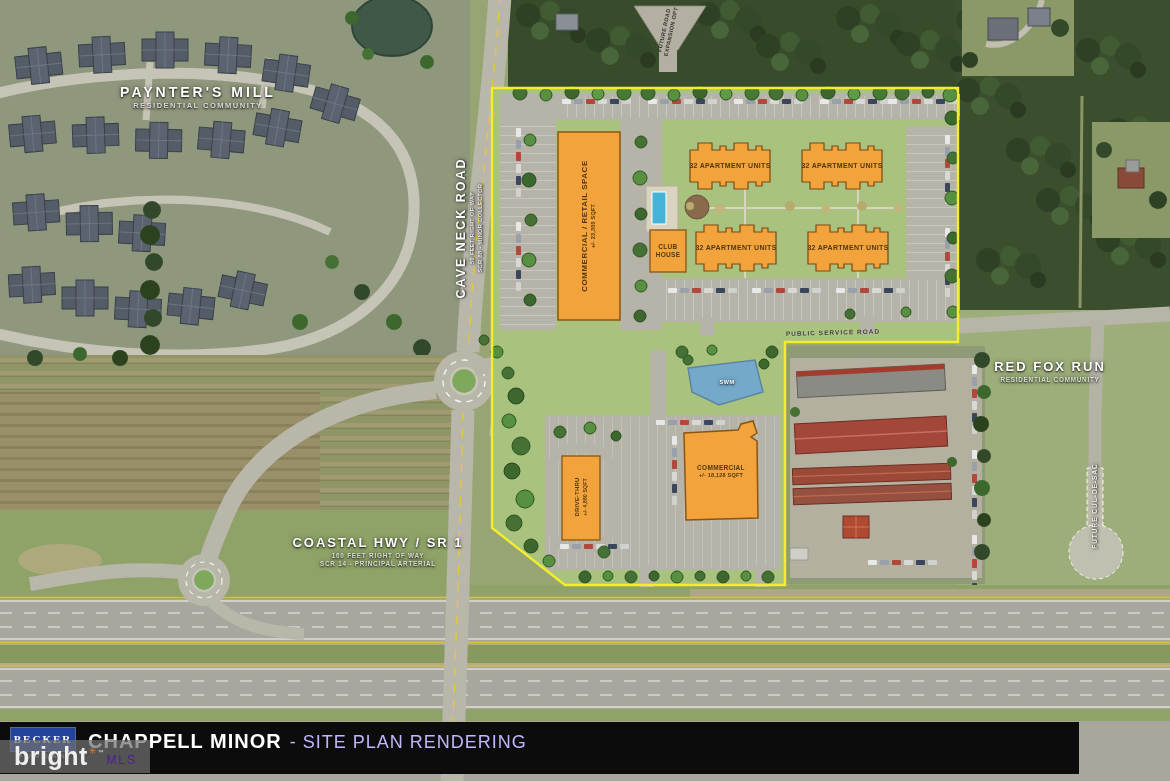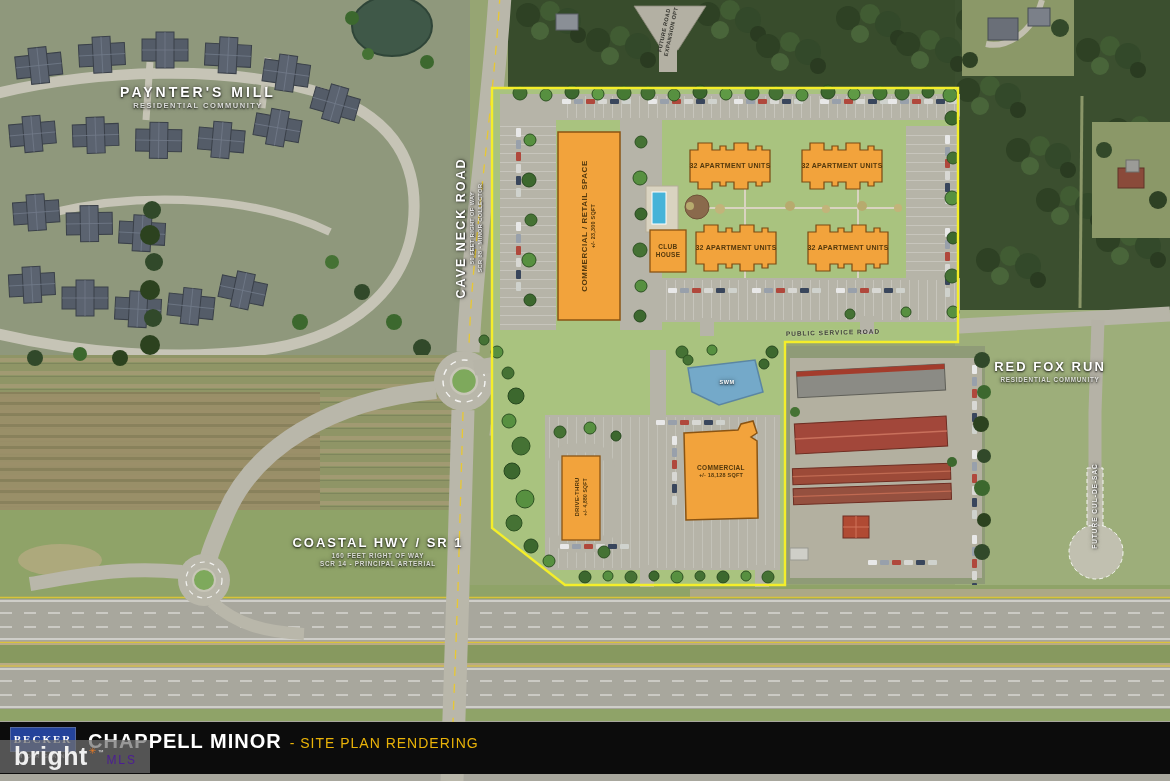--- a/index.html
+++ b/index.html
@@ -16,26 +16,26 @@
   .sub8{font-size:7.5px;letter-spacing:1.5px;color:rgba(255,255,255,.78);font-weight:bold;}
   .sub6{font-size:6.3px;letter-spacing:.8px;color:rgba(255,255,255,.78);font-weight:bold;}
   .sub55{font-size:5.6px;letter-spacing:.4px;color:rgba(255,255,255,.8);font-weight:bold;}
   .b8{font-size:8px;letter-spacing:.5px;}
   .b7{font-size:7px;letter-spacing:.3px;}
   .b65{font-size:6.5px;letter-spacing:.3px;}
   .b55{font-size:5.5px;letter-spacing:.2px;}
   .roadtxt{color:#41413a;text-shadow:0 0 2px rgba(255,255,255,.35);}
   .stubtxt{color:#35352f;text-shadow:none;font-size:5.5px;letter-spacing:.4px;}
   
-  #footer{position:absolute;left:0;top:722px;width:1170px;height:52px;background:#0c0c0c;}
+  #footer{position:absolute;left:0;top:722px;width:1079px;height:52px;background:#0c0c0c;}
   #logoBox{position:absolute;left:10px;top:5px;width:64px;height:23px;background:#24439a;border:1px solid #55689f;
            color:#fff;font-family:"Liberation Serif",serif;font-size:11px;letter-spacing:2px;text-align:center;line-height:23px;font-weight:bold;}
   #logoSub{position:absolute;left:10px;top:31px;width:66px;text-align:center;color:#8a8a8a;font-size:6px;letter-spacing:4px;font-weight:bold;}
   #fTitle{position:absolute;left:88px;top:8px;color:#fff;font-size:20px;font-weight:bold;letter-spacing:1px;white-space:nowrap;}
-  #fTitle .sub{font-size:14px;font-weight:normal;color:#eab308;letter-spacing:1px;margin-left:8px;}
+  #fTitle .sub{font-size:18px;font-weight:normal;color:#c4b5fd;letter-spacing:1px;margin-left:8px;}
   #wm{position:absolute;left:0;top:740px;width:150px;height:33px;background:rgba(112,112,112,.72);display:flex;align-items:center;padding-left:14px;box-sizing:border-box;z-index:5;}
   .wm-brand{font-size:25px;font-weight:bold;color:#efefef;letter-spacing:.5px;line-height:1;}
   .wm-star{color:#ef7c22;font-size:9px;margin:-12px 1px 0 1px;}
   .wm-tm{color:#ddd;font-size:6px;margin:-10px 3px 0 0;}
   .wm-mls{font-size:12px;color:#4c1d95;letter-spacing:2px;margin-top:7px;}
 </style>
 </head>
 <body>
 
 <div id="stage">

